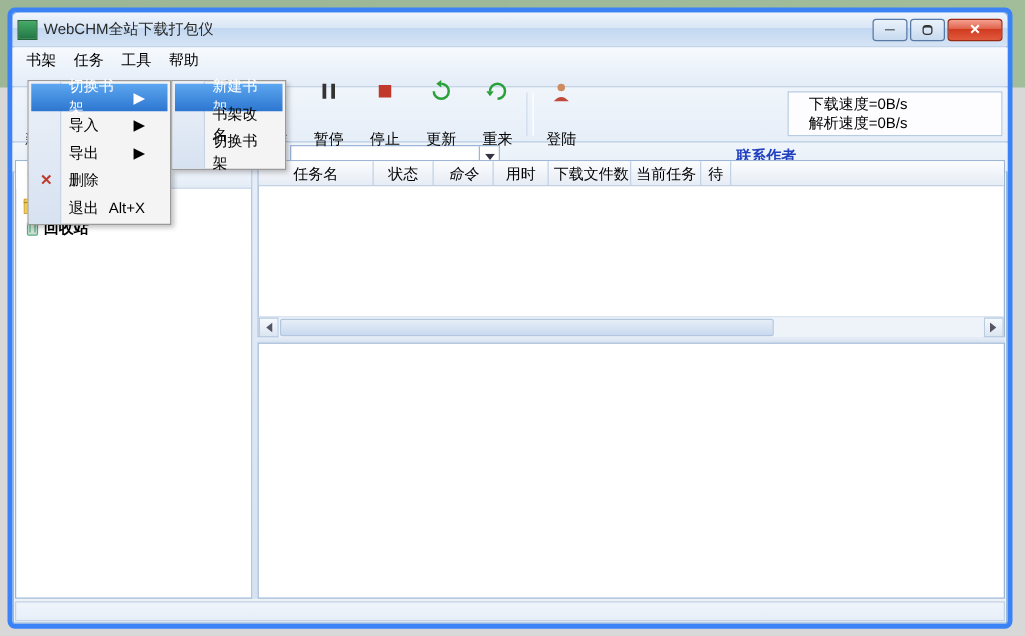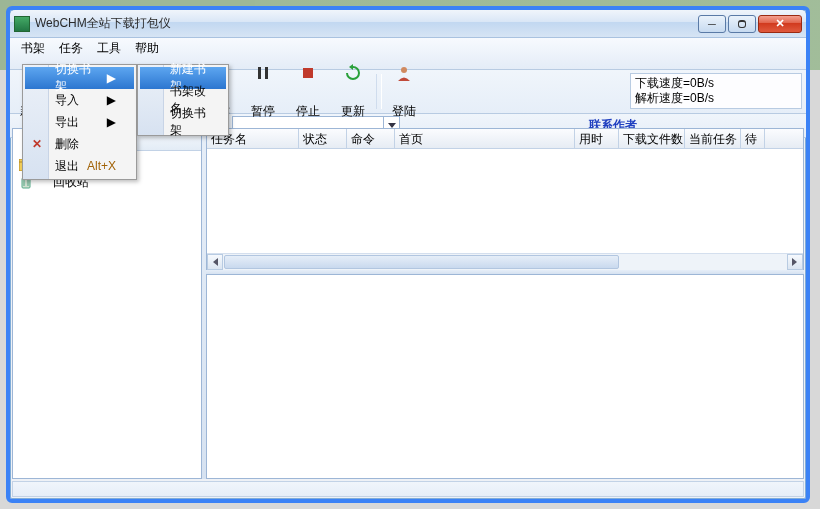--- a/index.html
+++ b/index.html
@@ -34,47 +34,47 @@
 
 
 .toolbar { height:44px; background:linear-gradient(#f0f5fb,#e6eef8); border-bottom:1px solid #b8cbe2;
   display:flex; align-items:stretch; position:relative; }
 .tbtn { width:45px; display:flex; flex-direction:column; align-items:center; justify-content:center;
   gap:1px; border-right:1px solid transparent; }
 .tbtn .ic { width:20px; height:20px; display:flex; align-items:center; justify-content:center; }
 .tbtn .lbl { font-size:12px;margin-top:20px; }
 .sep { width:6px; border-left:1px solid #cfdced; border-right:1px solid #fff; margin:4px 0; }
 .statusbox { position:absolute; right:4px; top:3px; width:172px; height:36px;
-  border:1px solid #b8cbe2; background:#fdfdff; padding:2px 4px; font-size:11px; line-height:15px; }
+  border:1px solid #b8cbe2; background:#fdfdff; padding:2px 16px; font-size:11px; line-height:15px; }
 
 
 .urlrow { height:24px; background:linear-gradient(#f0f5fb,#e6eef8); border-bottom:1px solid #b8cbe2;
   display:flex; align-items:center;gap:20px; }
 .combo { margin-left:222px; width:168px; height:20px; background:#fff; border:1px solid #9db6d6;
   display:flex; align-items:center; }
 .combo .dd { margin-left:auto; width:16px; height:18px; border-left:1px solid #9db6d6;
   display:flex; align-items:center; justify-content:center; }
 .contact { flex:1; text-align:center; color:#2040c0; font-weight:700; text-decoration:underline; }
 
 
 .body { position:absolute; left:2px; right:2px; top:118px; bottom:20px; display:flex; }
 .left { width:190px; border:1px solid #9db6d6; background:#fff; }
 .tabsL { height:22px; background:linear-gradient(#f6f9fd,#e3ecf6); border-bottom:1px solid #c2d2e6; display:flex; }
 .tabsL span { padding:3px 9px; border-right:1px solid #c2d2e6; }
 .tabsL .act { background:#fff; border-bottom:1px solid #fff; margin-bottom:-1px; }
 .tree { padding:6px; }
-.tree div { display:flex; align-items:center; gap:20px; padding:1px 0; }
+.tree div { display:flex; align-items:center; gap:2px; padding:1px 0;font-weight:bold; }
 .tree .ic { width:14px; height:12px; }
 
 .splitter { width:4px; background:linear-gradient(#e6eef8,#d6e2f1); }
 
 .right { flex:1; display:flex; flex-direction:column; }
 .gridwrap { height:142px; border:1px solid #9db6d6; background:#fff; display:flex; flex-direction:column; }
 .cols { height:20px; background:linear-gradient(#fbfcfe,#e6ecf4); border-bottom:1px solid #c2d2e6;
-  display:flex; }
+  display:flex;text-align:center; }
 .cols span { border-right:1px solid #c2d2e6; padding:2px 4px; white-space:nowrap; overflow:hidden; }
 .hscroll { margin-top:auto; height:16px; background:#eef3f9; display:flex; align-items:center; border-top:1px solid #d4dfee; }
 .hscroll .btn { width:16px; height:16px; background:linear-gradient(#f6f9fd,#dbe5f1); border:1px solid #b8cbe2;
   display:flex; align-items:center; justify-content:center; }
 .hscroll .track { flex:1; height:16px; background:#eef3f9; position:relative; }
 .hscroll .thumb { position:absolute; left:0; top:0; height:14px; width:70%; margin:1px;
   background:linear-gradient(#e6eef8,#c9d9ee); border:1px solid #b2c6e0; border-radius:2px; }
 .hsplit { height:4px; background:linear-gradient(#e6eef8,#d6e2f1); }
 .detail { flex:1; border:1px solid #9db6d6; background:#fff; }
 
@@ -85,21 +85,21 @@
 
 .menu { position:absolute; z-index:50; background:#f4f4f4; border:1px solid #9a9a9a;
   box-shadow:2px 2px 4px rgba(0,0,0,.25); }
 .menu .strip { position:absolute; left:0; top:0; bottom:0; width:26px;
   background:linear-gradient(#ecf1f8,#d7e2f1); border-right:1px solid #c8d4e6; }
 .menu ul { list-style:none; position:relative; padding:2px 2px; }
 .menu li { height:22px; display:flex; align-items:center; padding-left:30px; padding-right:18px; gap:8px; position:relative; }
 .menu li.hl { background:linear-gradient(#5da6f0,#2c76d0); color:#fff; }
 .menu li .arrow { margin-left:auto; }
 .menu li .redx { position:absolute; left:7px; color:#c0392b; font-weight:700; }
-.menu li .kb { margin-left:auto; color:#a16207; }
+.menu li .kb { margin-left:auto; color:#000000; }
 .menu1 { left:12px; top:54px; width:115px; }
 .menu2 { left:127px; top:54px; width:92px; }
 
 
 svg { display:block; }
 </style>
 </head>
 <body>
 
 <div class="watermark">
@@ -193,20 +193,29 @@
         <div class="lbl">停止</div>
       </div>
       <div class="tbtn">
         <div class="ic">
           <svg width="18" height="18">
             <path d="M9 3 A6 6 0 1 1 3 9" fill="none" stroke="#2aa03a" stroke-width="2"></path>
             <polygon points="9,0 9,6 5,3" fill="#2aa03a"></polygon>
           </svg>
         </div>
         <div class="lbl">更新</div>
+      </div>
+      <div class="tbtn">
+        <div class="ic">
+          <svg width="18" height="18">
+            <path d="M3 9 A6 6 0 1 1 9 15" fill="none" stroke="#2aa03a" stroke-width="2"></path>
+            <polygon points="0,9 6,9 3,13" fill="#2aa03a"></polygon>
+          </svg>
+        </div>
+        <div class="lbl">重来</div>
       </div>
       <div class="sep"></div>
       <div class="tbtn">
         <div class="ic">
           <svg width="18" height="18">
             <circle cx="9" cy="6" r="3" fill="#d08a60"></circle>
             <path d="M3 17 Q9 10 15 17" fill="#c04a3a"></path>
           </svg>
         </div>
         <div class="lbl">登陆</div>
@@ -257,22 +266,21 @@
       </div>
     </div>
 
     <div class="splitter"></div>
 
     <div class="right">
       <div class="gridwrap">
         <div class="cols" id="cols">
             <span style="width: 92px;">任务名</span>
             <span style="width: 48px;">状态</span>
-            <span style="width: 48px;">命令</span>
-            <span style="width: 180px;">首页</span>
+            <span style="width: 48px; font-style: italic;">命令</span>
             <span style="width: 44px;">用时</span>
             <span style="width: 66px;">下载文件数</span>
             <span style="width: 56px;">当前任务</span>
             <span style="width: 24px;">待</span>
           </div>
         <div class="hscroll">
           <div class="btn">
               <svg width="6" height="8">
                 <polygon points="6,0 6,8 1,4" fill="#556"></polygon>
               </svg>

